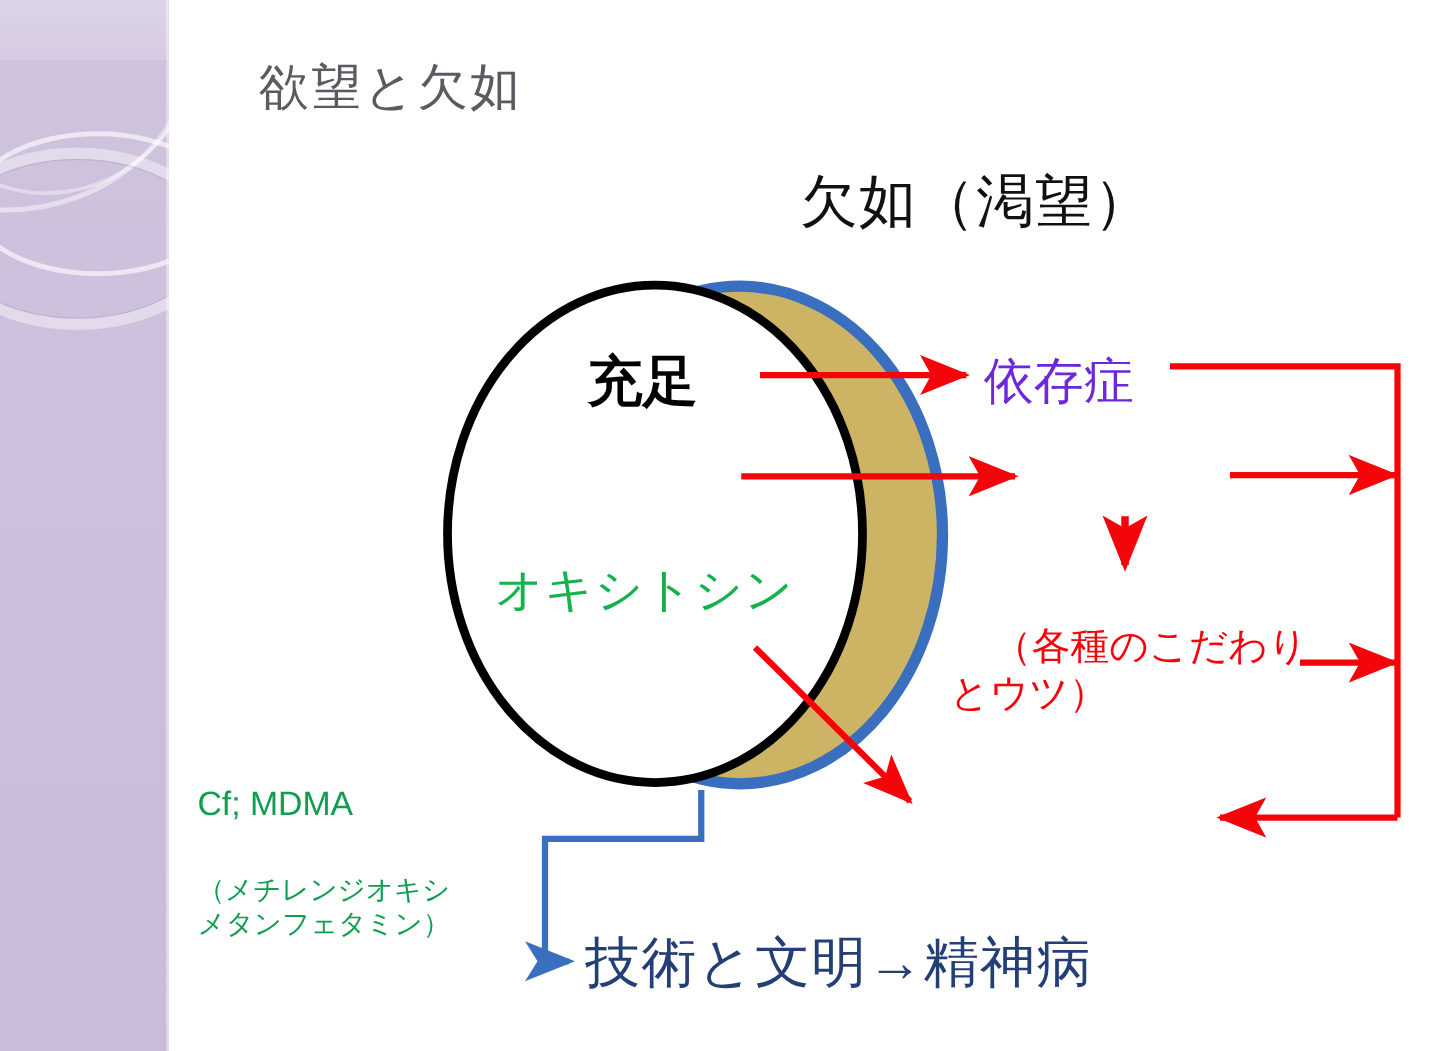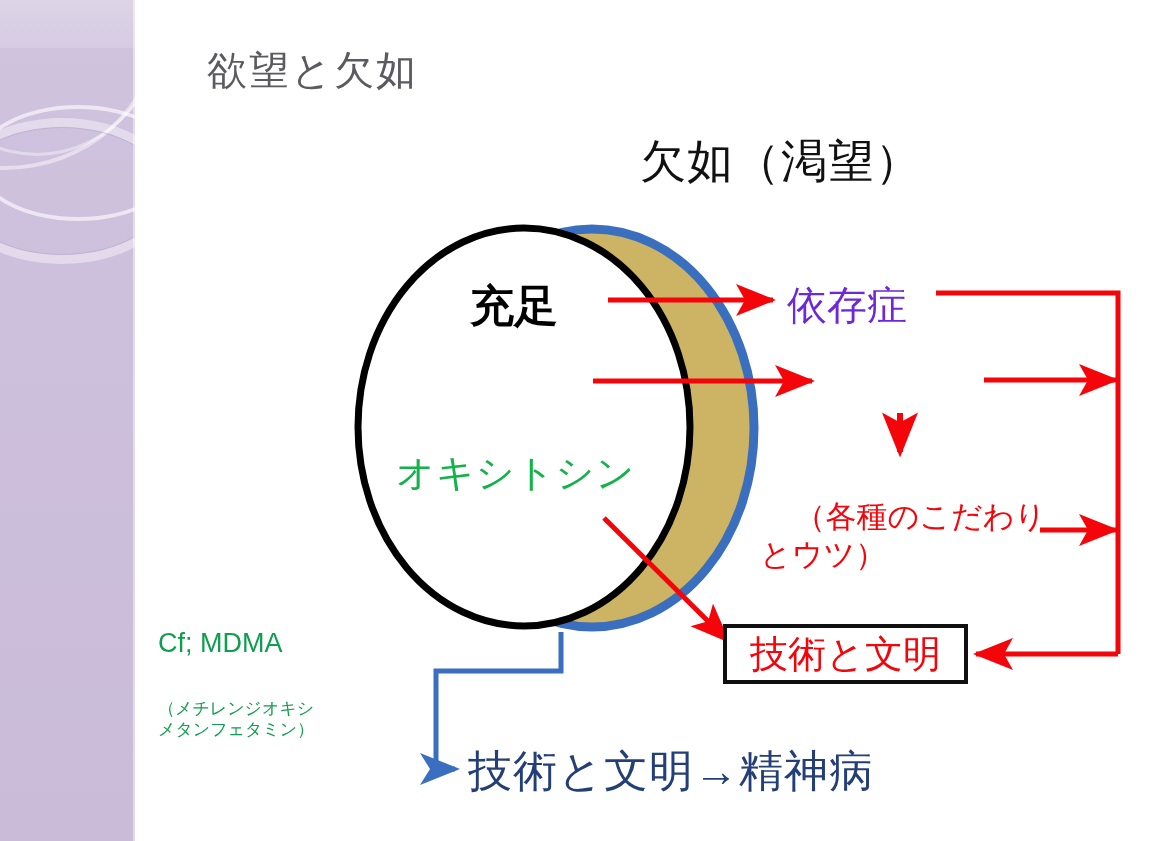--- a/index.html
+++ b/index.html
@@ -34,21 +34,21 @@
 
   #needs-list{left:120px;top:225px;width:270px;text-align:center;
               font-size:28px;color:#111111;line-height:1.28;}
 
   #fulfill{left:470px;top:283px;width:72px;
            font-size:44px;color:#000000;line-height:1.05;font-weight:bold;}
   #oxytocin{left:396px;top:452px;font-size:38px;color:#13b24b;letter-spacing:1px;}
 
   #mdma{left:158px;top:588px;color:#0f9d4f;line-height:1.22;}
   #mdma .l1{font-size:27px;display:block;}
-  #mdma .l2{font-size:17px;display:block;}
+  #mdma .l2{font-size:22px;display:block;}
 
   #addiction{left:787px;top:283px;font-size:40px;color:#6d28d9;}
   #paraphilia{left:825px;top:360px;font-size:38px;color:#f4050a;}
   #neurosis{left:760px;top:460px;width:300px;font-size:31px;color:#f4050a;
             line-height:1.22;text-align:left;}
   #neurosis .nc{display:block;text-align:center;width:215px;}
   #techbox-label{font-size:38px;color:#f4050a;}
   #psychosis{left:468px;top:746px;font-size:44px;color:#243f77;letter-spacing:1px;}
 
   #techbox{position:absolute;left:723px;top:624px;width:245px;height:60px;
@@ -120,19 +120,16 @@
 
     <polyline points="561,632 561,671 436,671 436,769 455,769" fill="none" stroke="#3a6fbf" stroke-width="5" marker-end="url(#blueArrow)"></polyline>
   </svg>
 
   <div class="txt" id="addiction">依存症</div>
   <div class="txt" id="neurosis">
     <span>（各種のこだわり
 とウツ）</span>
   </div>
 
-  <div id="techbox">
-    <span class="txt" id="techbox-label" style="position:static">技術と文明</span>
-  </div>
 
   <div class="txt" id="psychosis">技術と文明→精神病</div>
 
 </div>
 
 </body></html>

